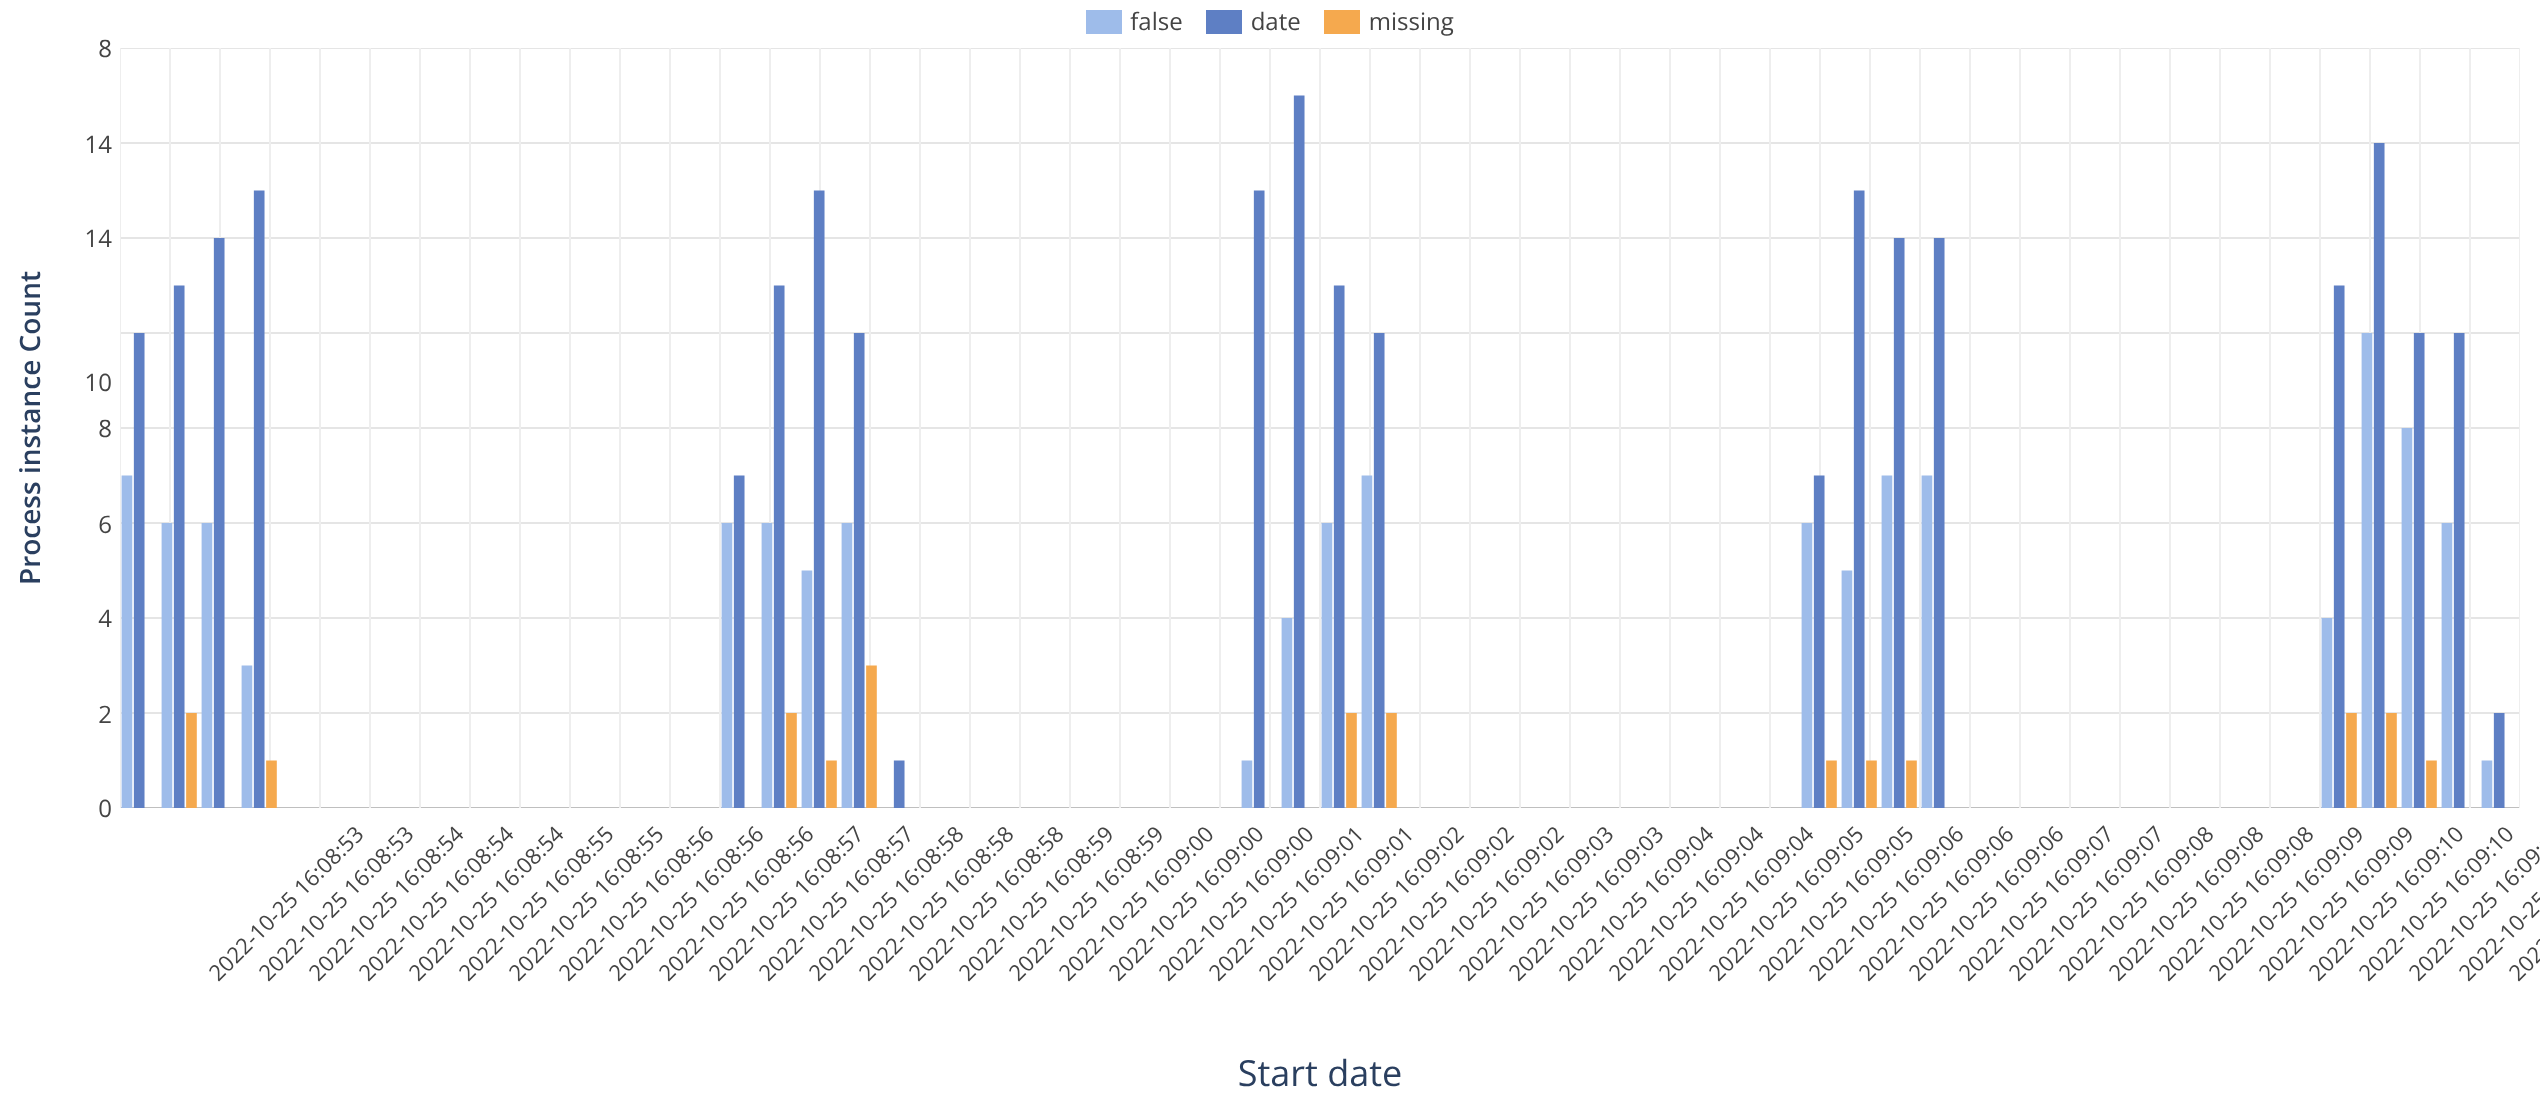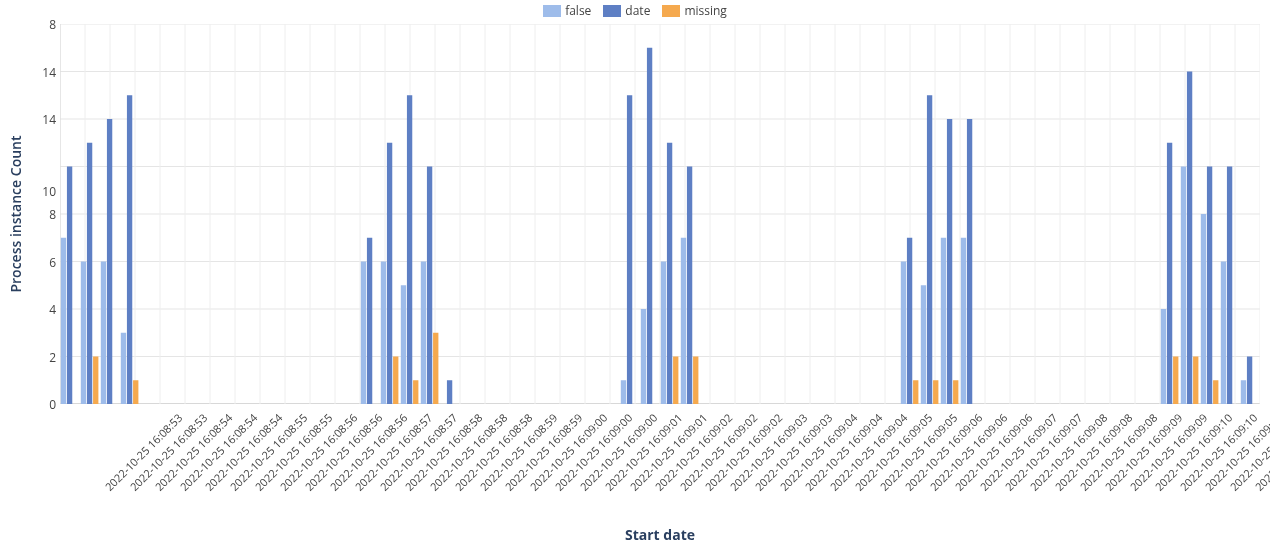--- a/index.html
+++ b/index.html
@@ -57,22 +57,22 @@
     font-size: 14px;
     font-weight: 600;
     color: #2a3f5f;
   }
   .xaxis-title {
     position: absolute;
     left: 60px;
     width: 1200px;
     top: 525px;
     text-align: center;
-    font-size: 14px;
-    font-weight: 700;
+    font-size: 18px;
+    font-weight: 400;
     color: #2a3f5f;
   }
   .ytick-label {
     position: absolute;
     left: 30px;
     width: 26px;
     text-align: right;
     font-size: 12px;
     color: #444;
     transform: translateY(-50%);

